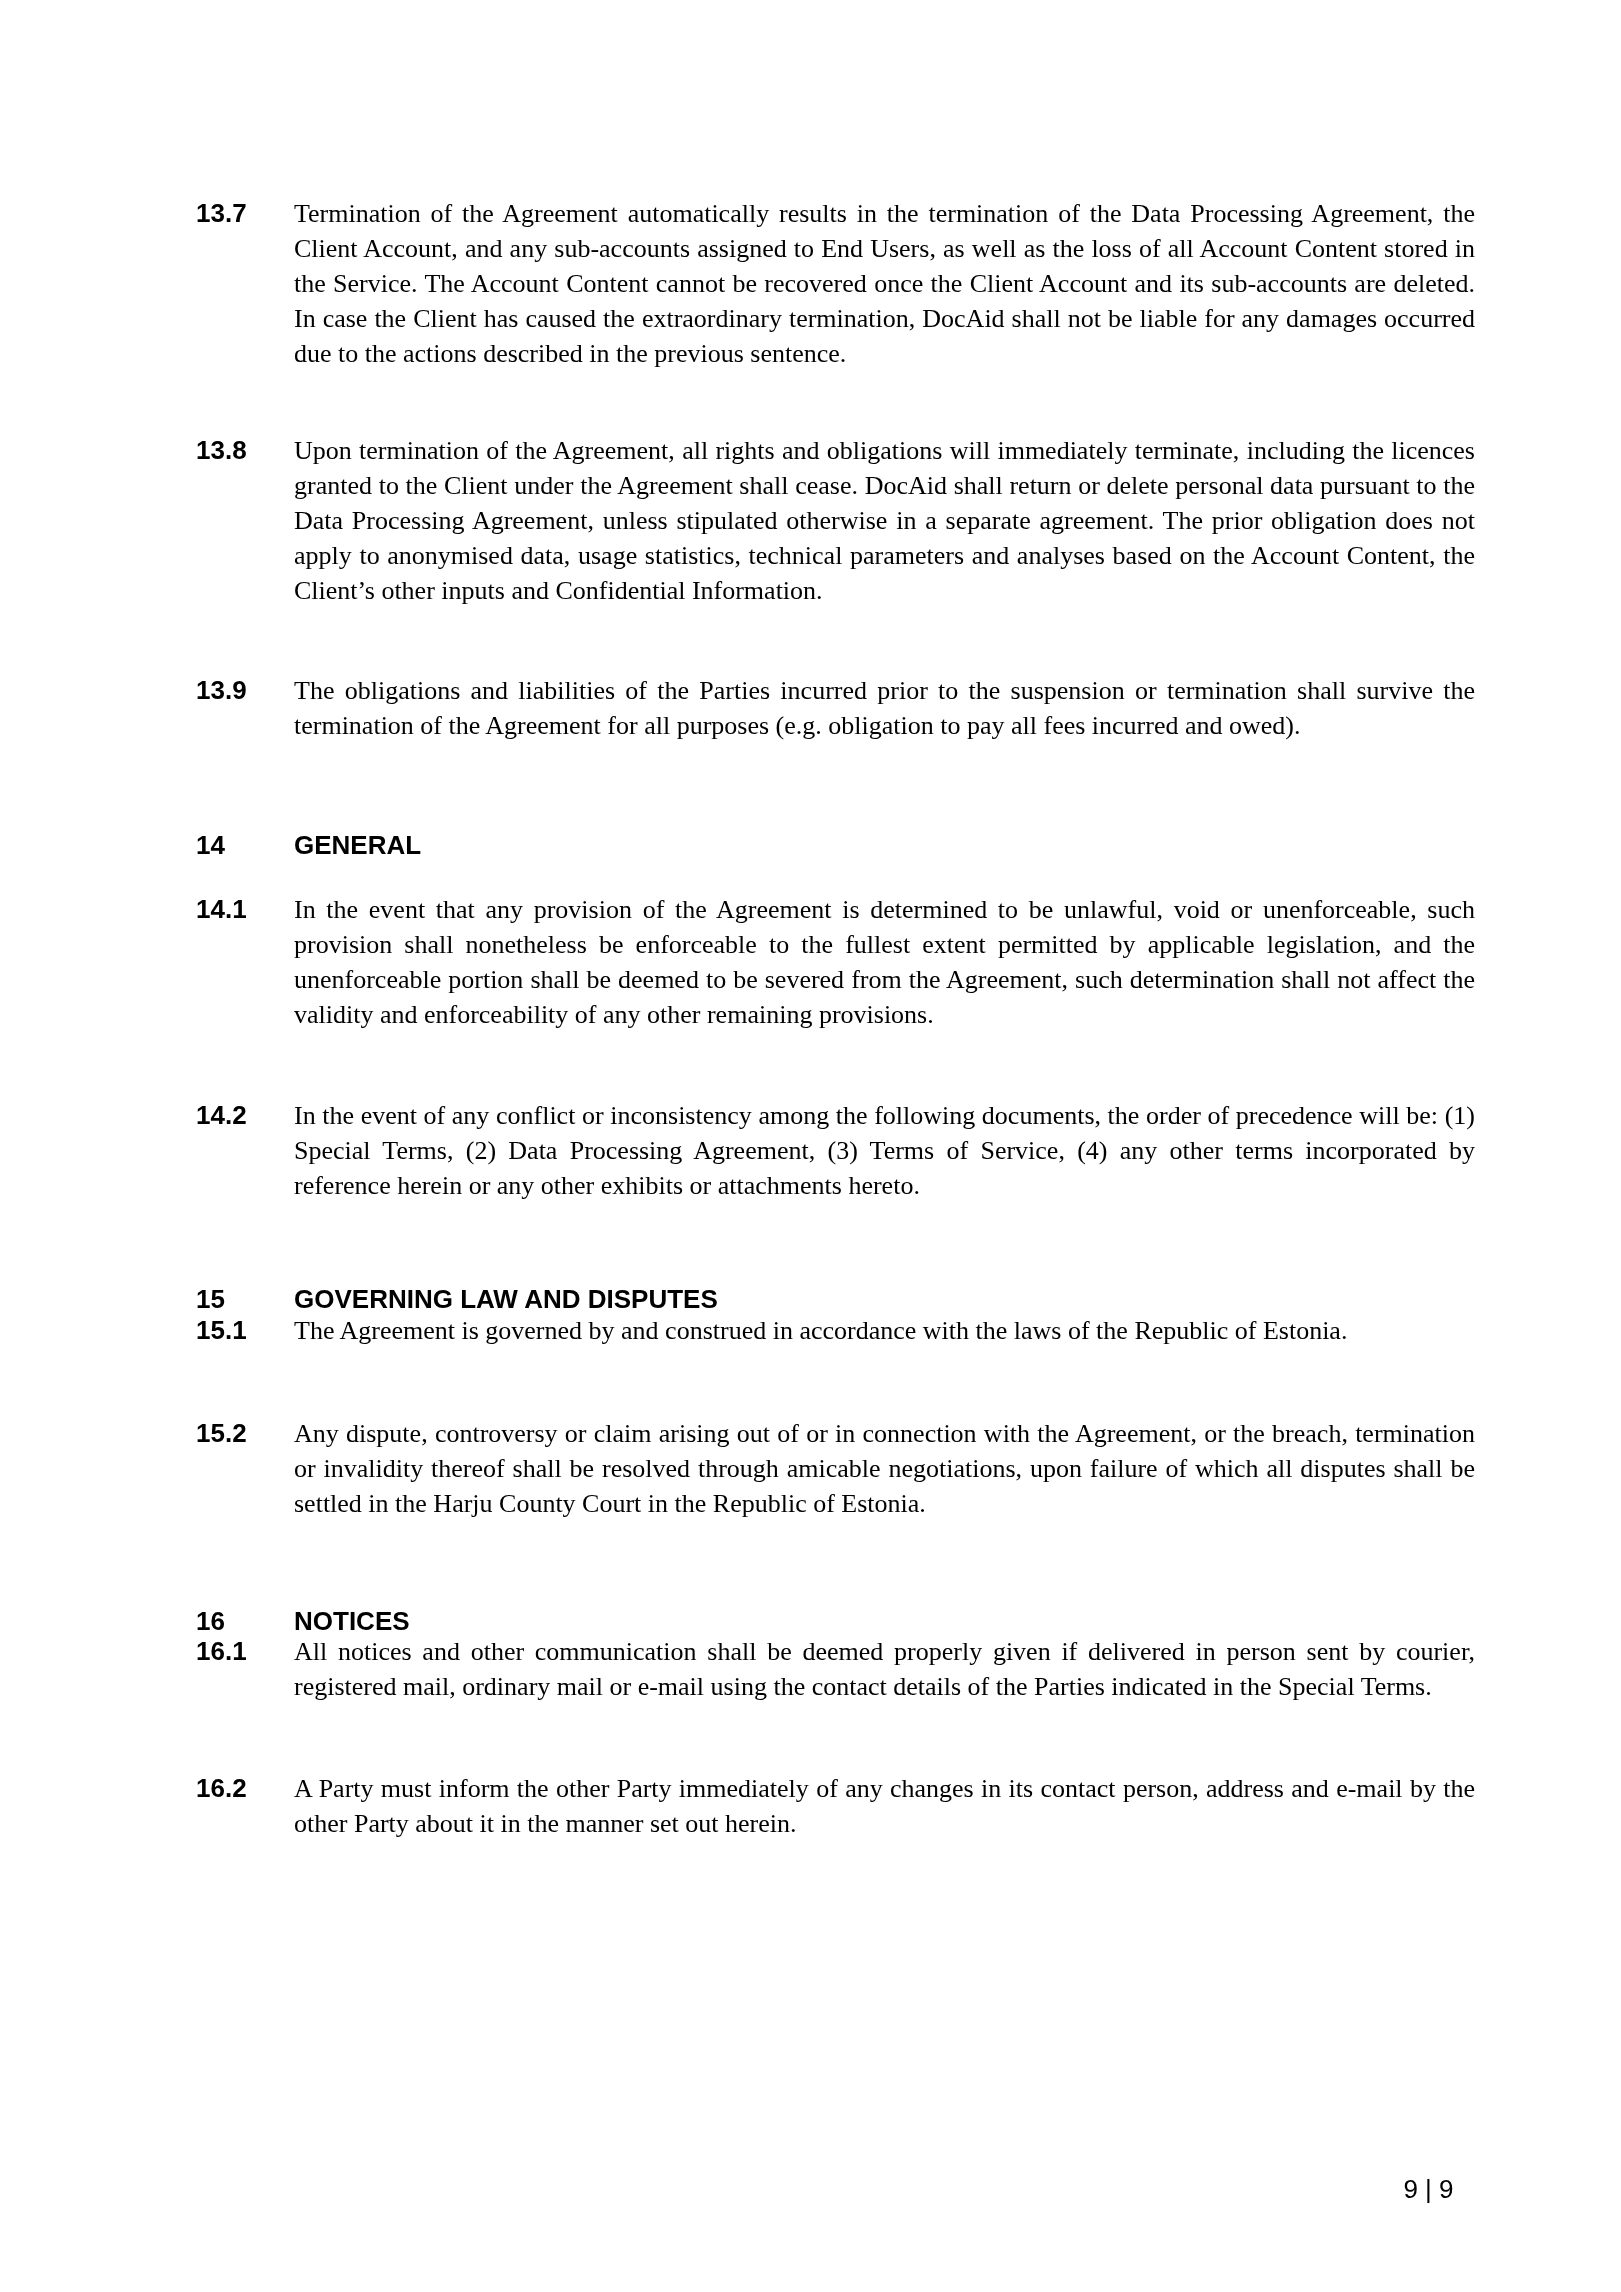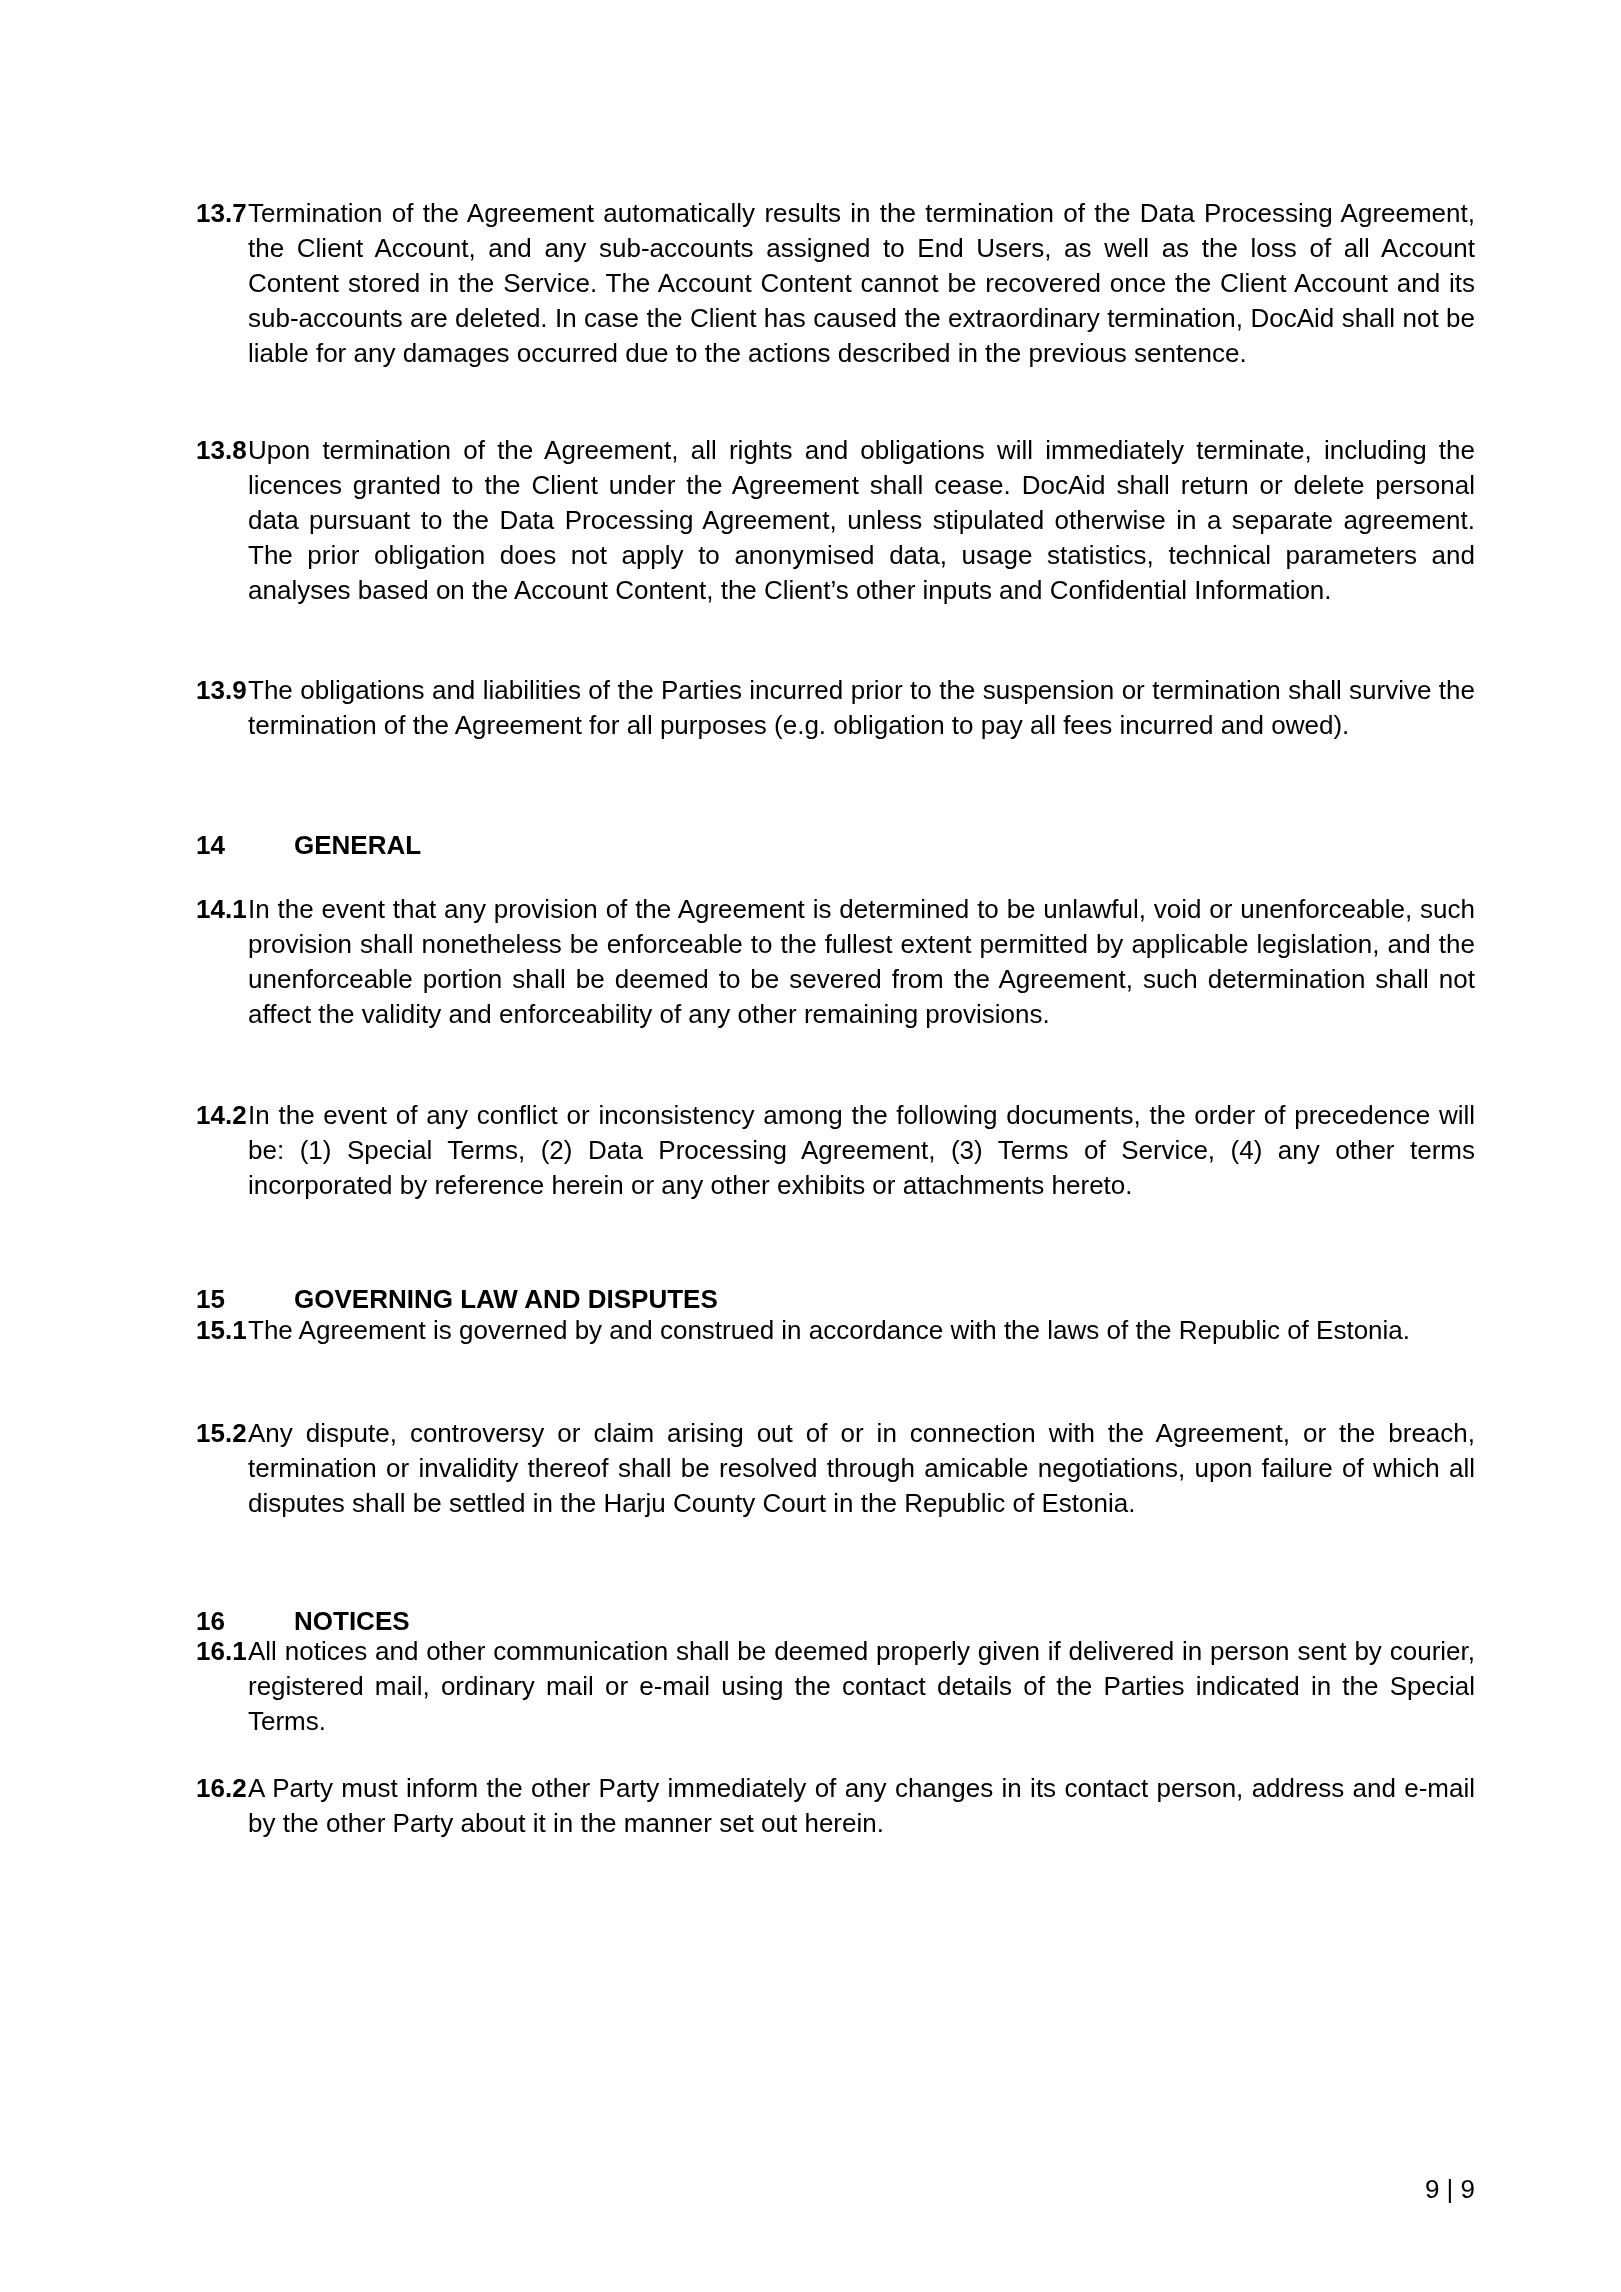--- a/index.html
+++ b/index.html
@@ -9,27 +9,27 @@
   }
   .page { position: absolute; left: 0; top: 0; width: 1621px; height: 2287px; background: #ffffff; }
   .clause, .heading {
     position: absolute; left: 196px; width: 1279px;
     font-size: 26px; line-height: 35px;
   }
   .num {
     position: absolute; left: 0; top: 0; font-weight: bold; width: 98px;
   }
   .body {
-    margin-left: 52px; text-align: justify; text-align-last: left;
+    margin-left: 98px; text-align: justify; text-align-last: left; font-family: Liberation Serif, serif;
   }
   .heading .title { margin-left: 98px; font-weight: bold; }
   .heading .num { font-weight: bold; }
   .page-number {
     position: absolute; left: 1382px; width: 93px; top: 2172px;
-    text-align: right; font-size: 26px; line-height: 34px;
+    text-align: center; font-size: 26px; line-height: 34px;
   }
 </style>
 </head>
 <body>
 
 <div class="page">
 
   <div class="clause" style="top:196px">
     <span class="num">13.7</span>
     <div class="body">Termination of the Agreement automatically results in the termination of the Data Processing Agreement, the Client Account, and any sub-accounts assigned to End Users, as well as the loss of all Account Content stored in the Service. The Account Content cannot be recovered once the Client Account and its sub-accounts are deleted. In case the Client has caused the extraordinary termination, DocAid shall not be liable for any damages occurred due to the actions described in the previous sentence.</div>

